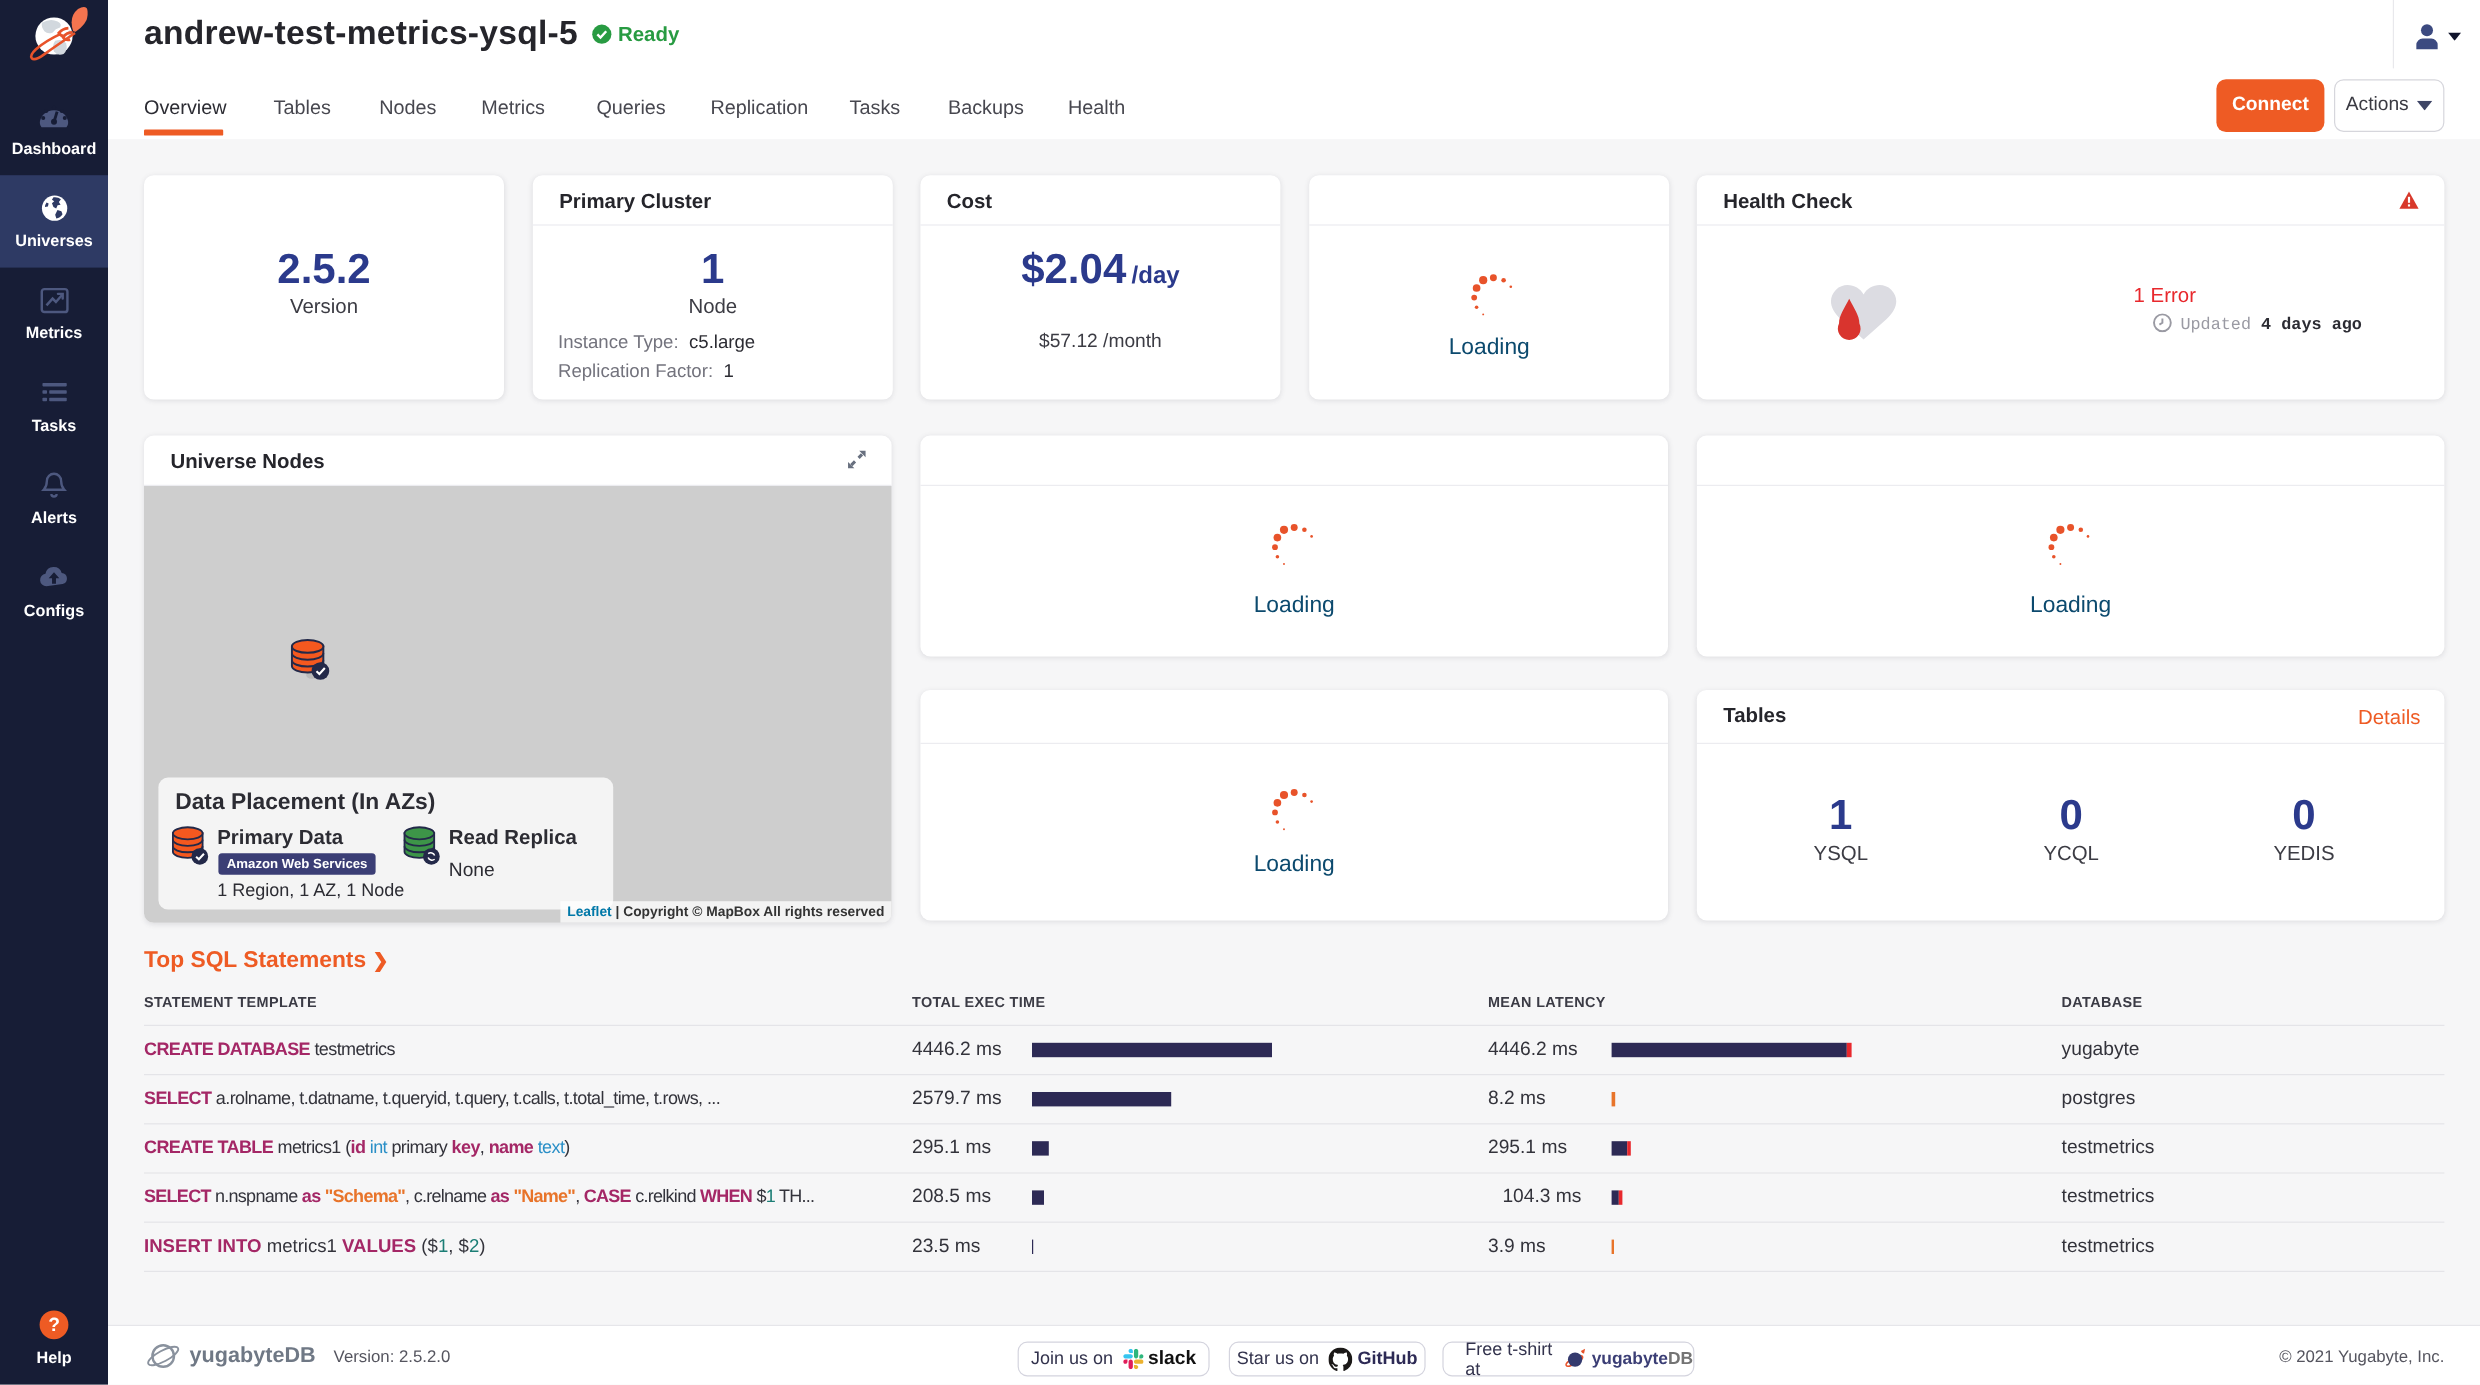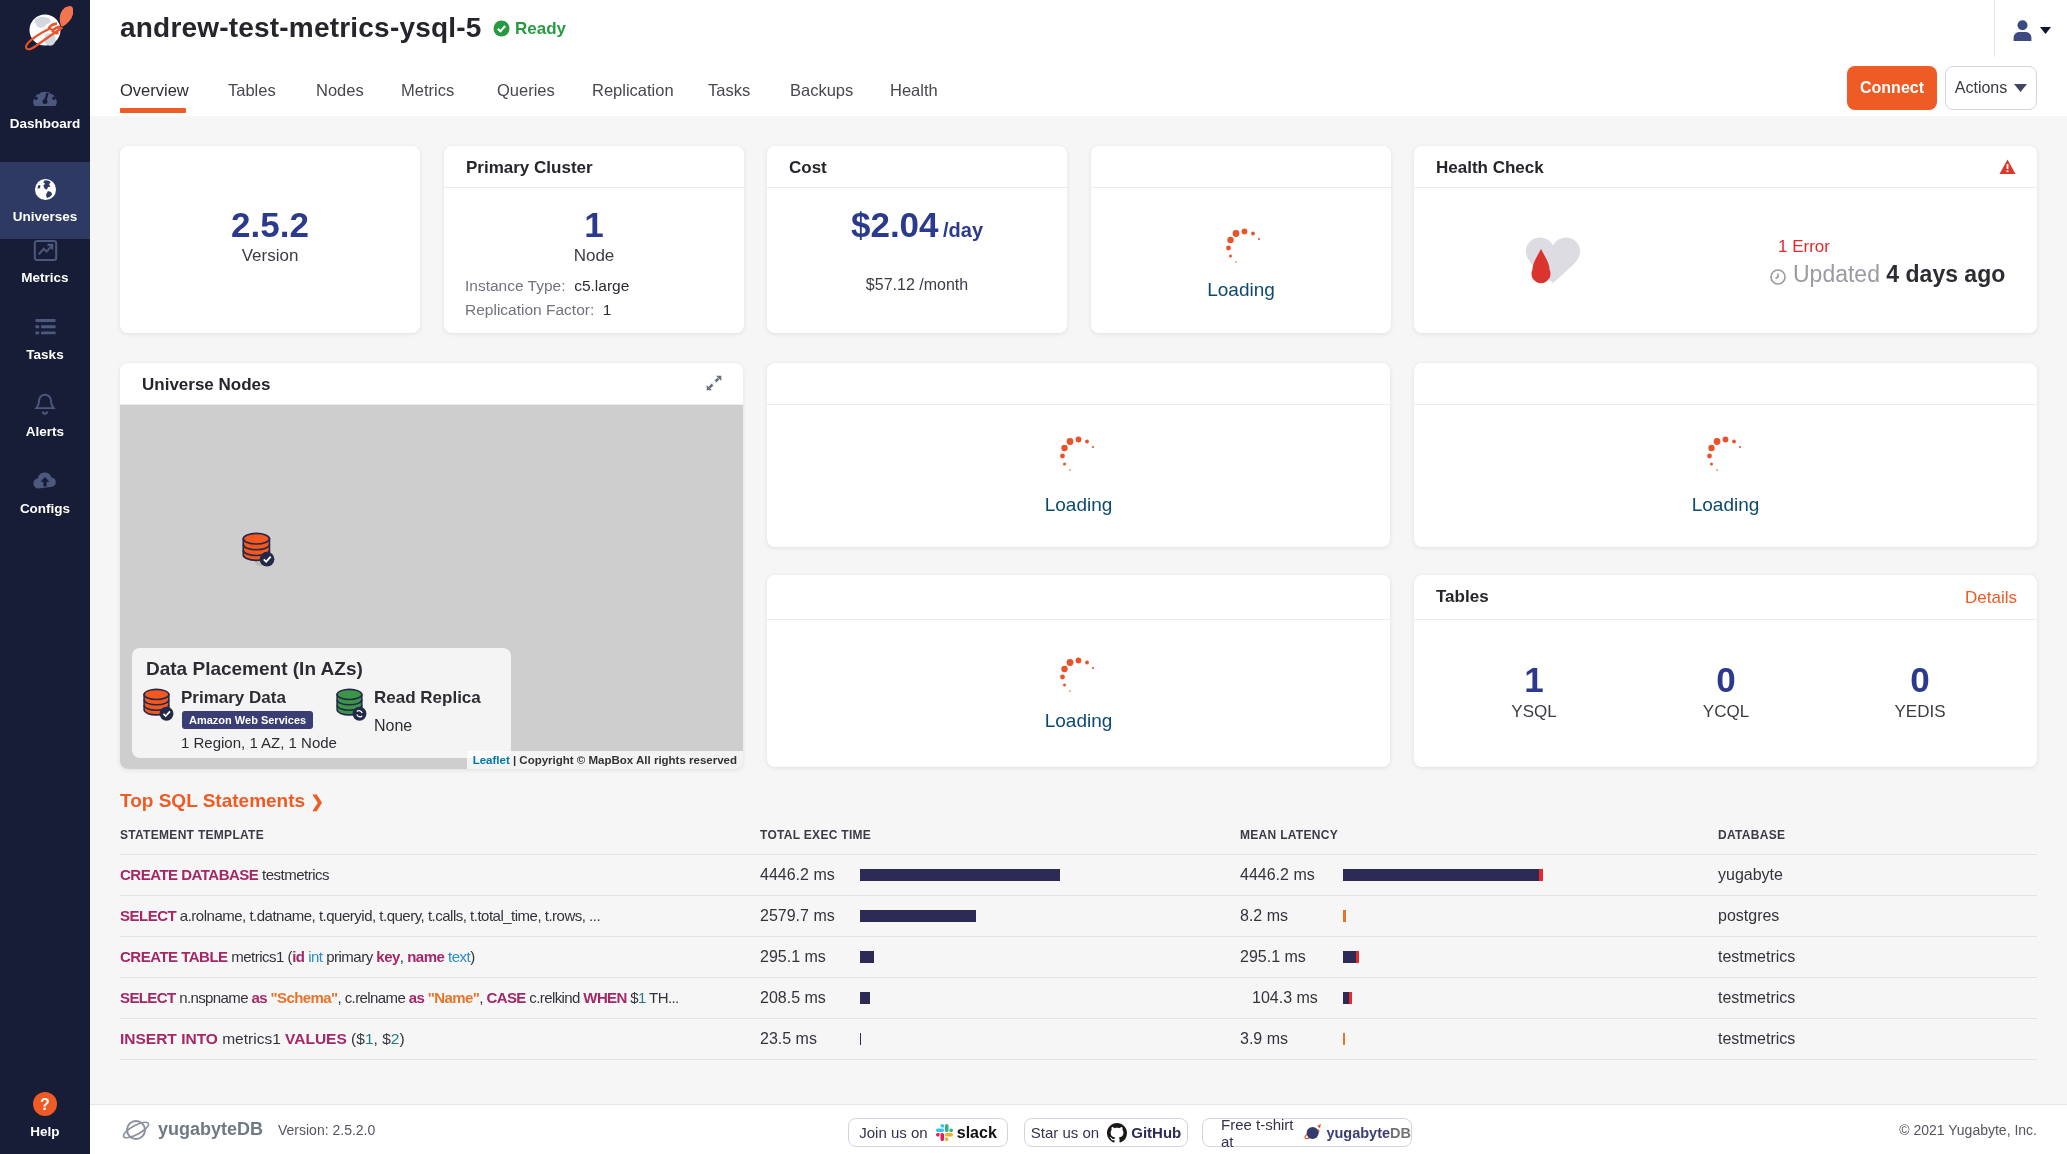--- a/index.html
+++ b/index.html
@@ -6,21 +6,21 @@
 html,body { width:2067px; height:1154px; overflow:hidden; }
 body { font-family:"Liberation Sans", sans-serif; background:#f6f6f7; }
 #app { position:relative; width:2067px; height:1154px; }
 .abs { position:absolute; }
 
 
 #sidebar { position:absolute; left:0; top:0; width:90px; height:1154px; background:#171d36; z-index:10; }
 .navitem { position:absolute; left:0; width:90px; height:77px; text-align:center; color:#fff; }
 .navitem .ic { position:absolute; left:0; right:0; top:14px; height:26px; display:flex; align-items:center; justify-content:center; }
 .navitem .lb { position:absolute; left:0; right:0; top:47px; font-size:13.5px; font-weight:bold; color:#fff; }
-.navitem.active { background:#2e3a64;margin-top:16px; }
+.navitem.active { background:#2e3a64; }
 
 
 #header { position:absolute; left:90px; top:0; width:1977px; height:116px; background:#fff;text-decoration:underline; }
 #title { position:absolute; left:30px; top:12px; font-size:28px; font-weight:bold; color:#25252b; letter-spacing:0.2px; }
 #ready { position:absolute; left:403px; top:19px; font-size:17px; font-weight:bold; color:#289b42; }
 #userbox { position:absolute; right:16px; top:14px; width:56px; height:32px; }
 #usep { position:absolute; right:72px; top:0; width:1px; height:57px; background:#e8e8ec; }
 
 
 .tab { position:absolute; top:81px; font-size:16.5px; color:#47474f; }
@@ -237,21 +237,21 @@
             <rect x="7.6" y="11.3" width="1.8" height="1.8" fill="#fff"></rect>
           </svg></div>
   </div>
   <div style="position:absolute;left:108px;top:90px;">
     <svg width="62" height="52" viewBox="0 0 62 52">
       <path d="M31 9.5 C27 1.5 15 -1.5 8 5.5 C1 12.5 3 22 12 30 L31 47 L50 30 C59 22 61 12.5 54 5.5 C47 -1.5 35 1.5 31 9.5 Z" fill="#dcdce2"></path>
       <path d="M19 13 C23 21 27.5 27 27.5 33.5 A9.5 9.5 0 1 1 10.5 33.5 C10.5 27 15 21 19 13 Z" fill="#d9342e"></path>
     </svg>
   </div>
   <div style="position:absolute;left:364px;top:91px;font-size:17px;color:#e8282d;">1 Error</div>
-  <div style="position:absolute;left:356px;top:115px;font-size:23px;color:#9a9aa3;"><svg width="16" height="16" viewBox="0 0 16 16" style="vertical-align:-2.5px;margin-right:7px;">
+  <div style="position:absolute;left:380px;top:115px;font-size:14px;color:#9a9aa3;font-family:Liberation Mono, monospace;"><svg width="16" height="16" viewBox="0 0 16 16" style="vertical-align:-2.5px;margin-right:7px;">
           <circle cx="8" cy="8" r="7" fill="none" stroke="#9a9aa3" stroke-width="1.6"></circle>
           <path d="M8 4.5 L8 8 L5.5 9.5" stroke="#9a9aa3" stroke-width="1.6" fill="none"></path>
         </svg>Updated <span style="color:#2c2c33;font-weight:bold;">4 days ago</span></div>
 </div>
 
 <div class="card" style="left:120px; top:363px; width:623px; height:406px;">
   <div class="chead">
         <div class="t">Universe Nodes</div>
     <div style="position:absolute;right:20px;top:11px;"><svg width="18" height="18" viewBox="0 0 17 17">
             <path d="M15.4 1.6 L10.4 1.6 L15.4 6.6 z M1.6 15.4 L1.6 10.4 L6.6 15.4 z" fill="#68707f"></path>

